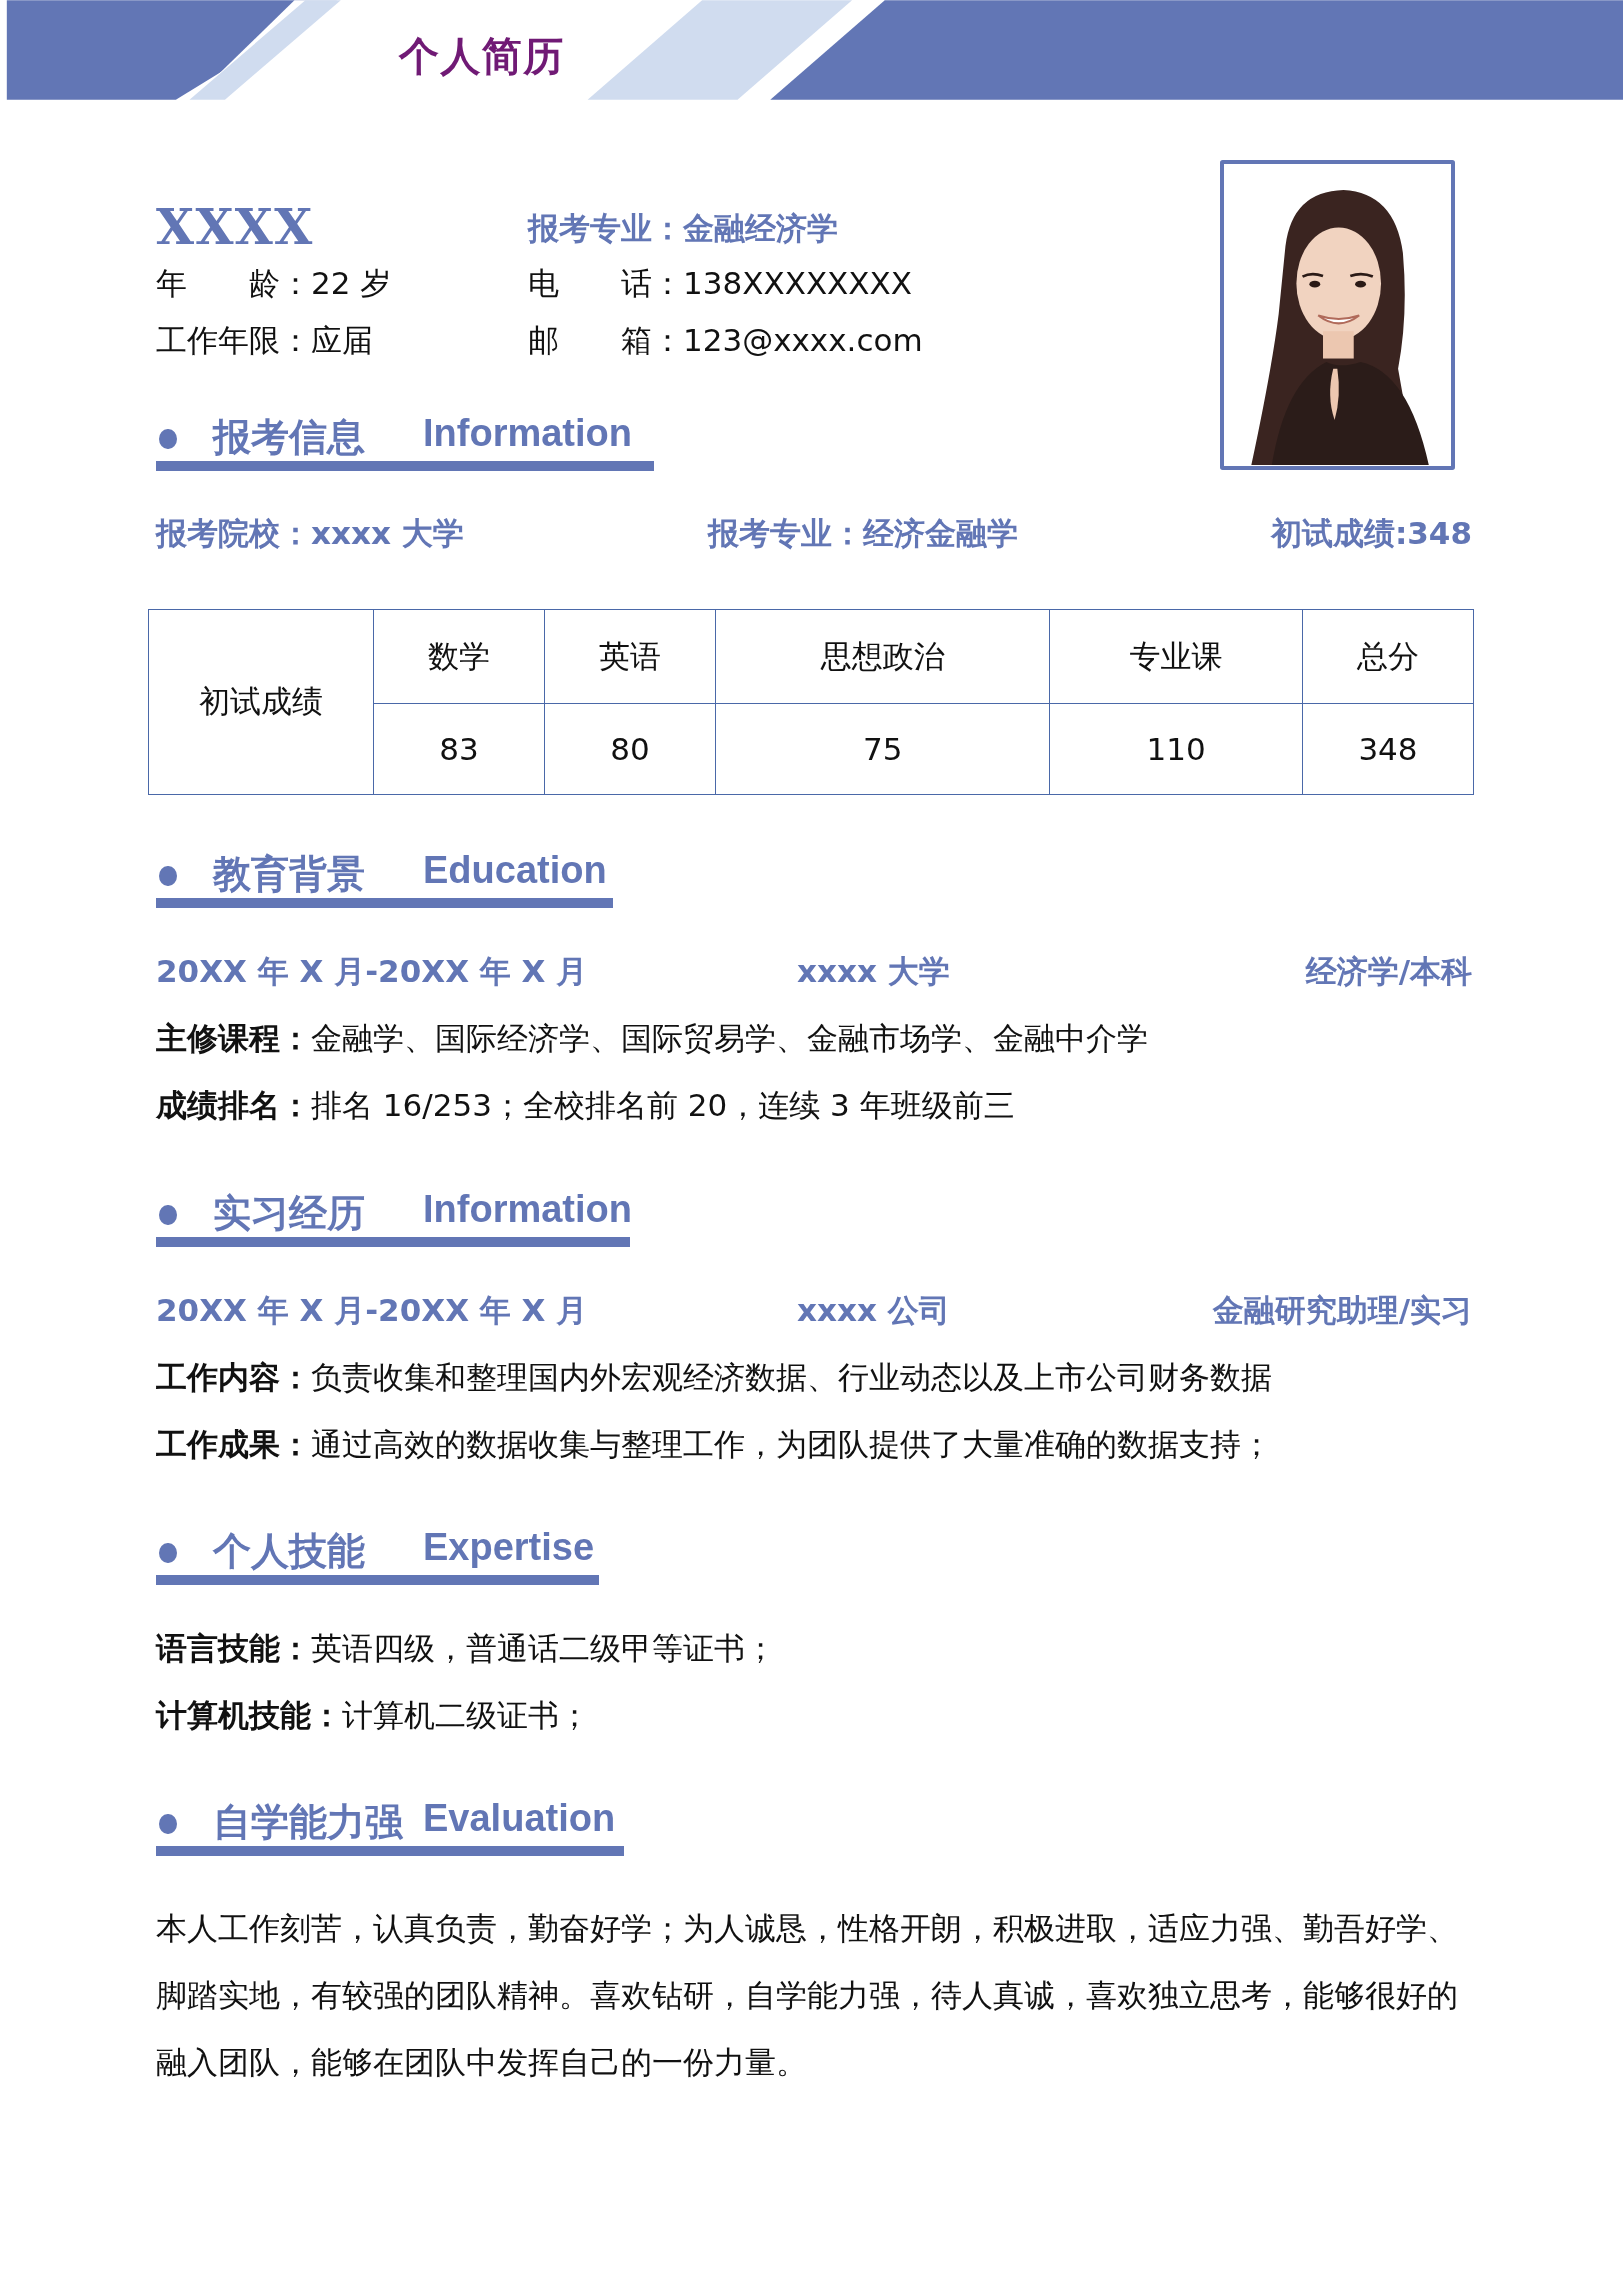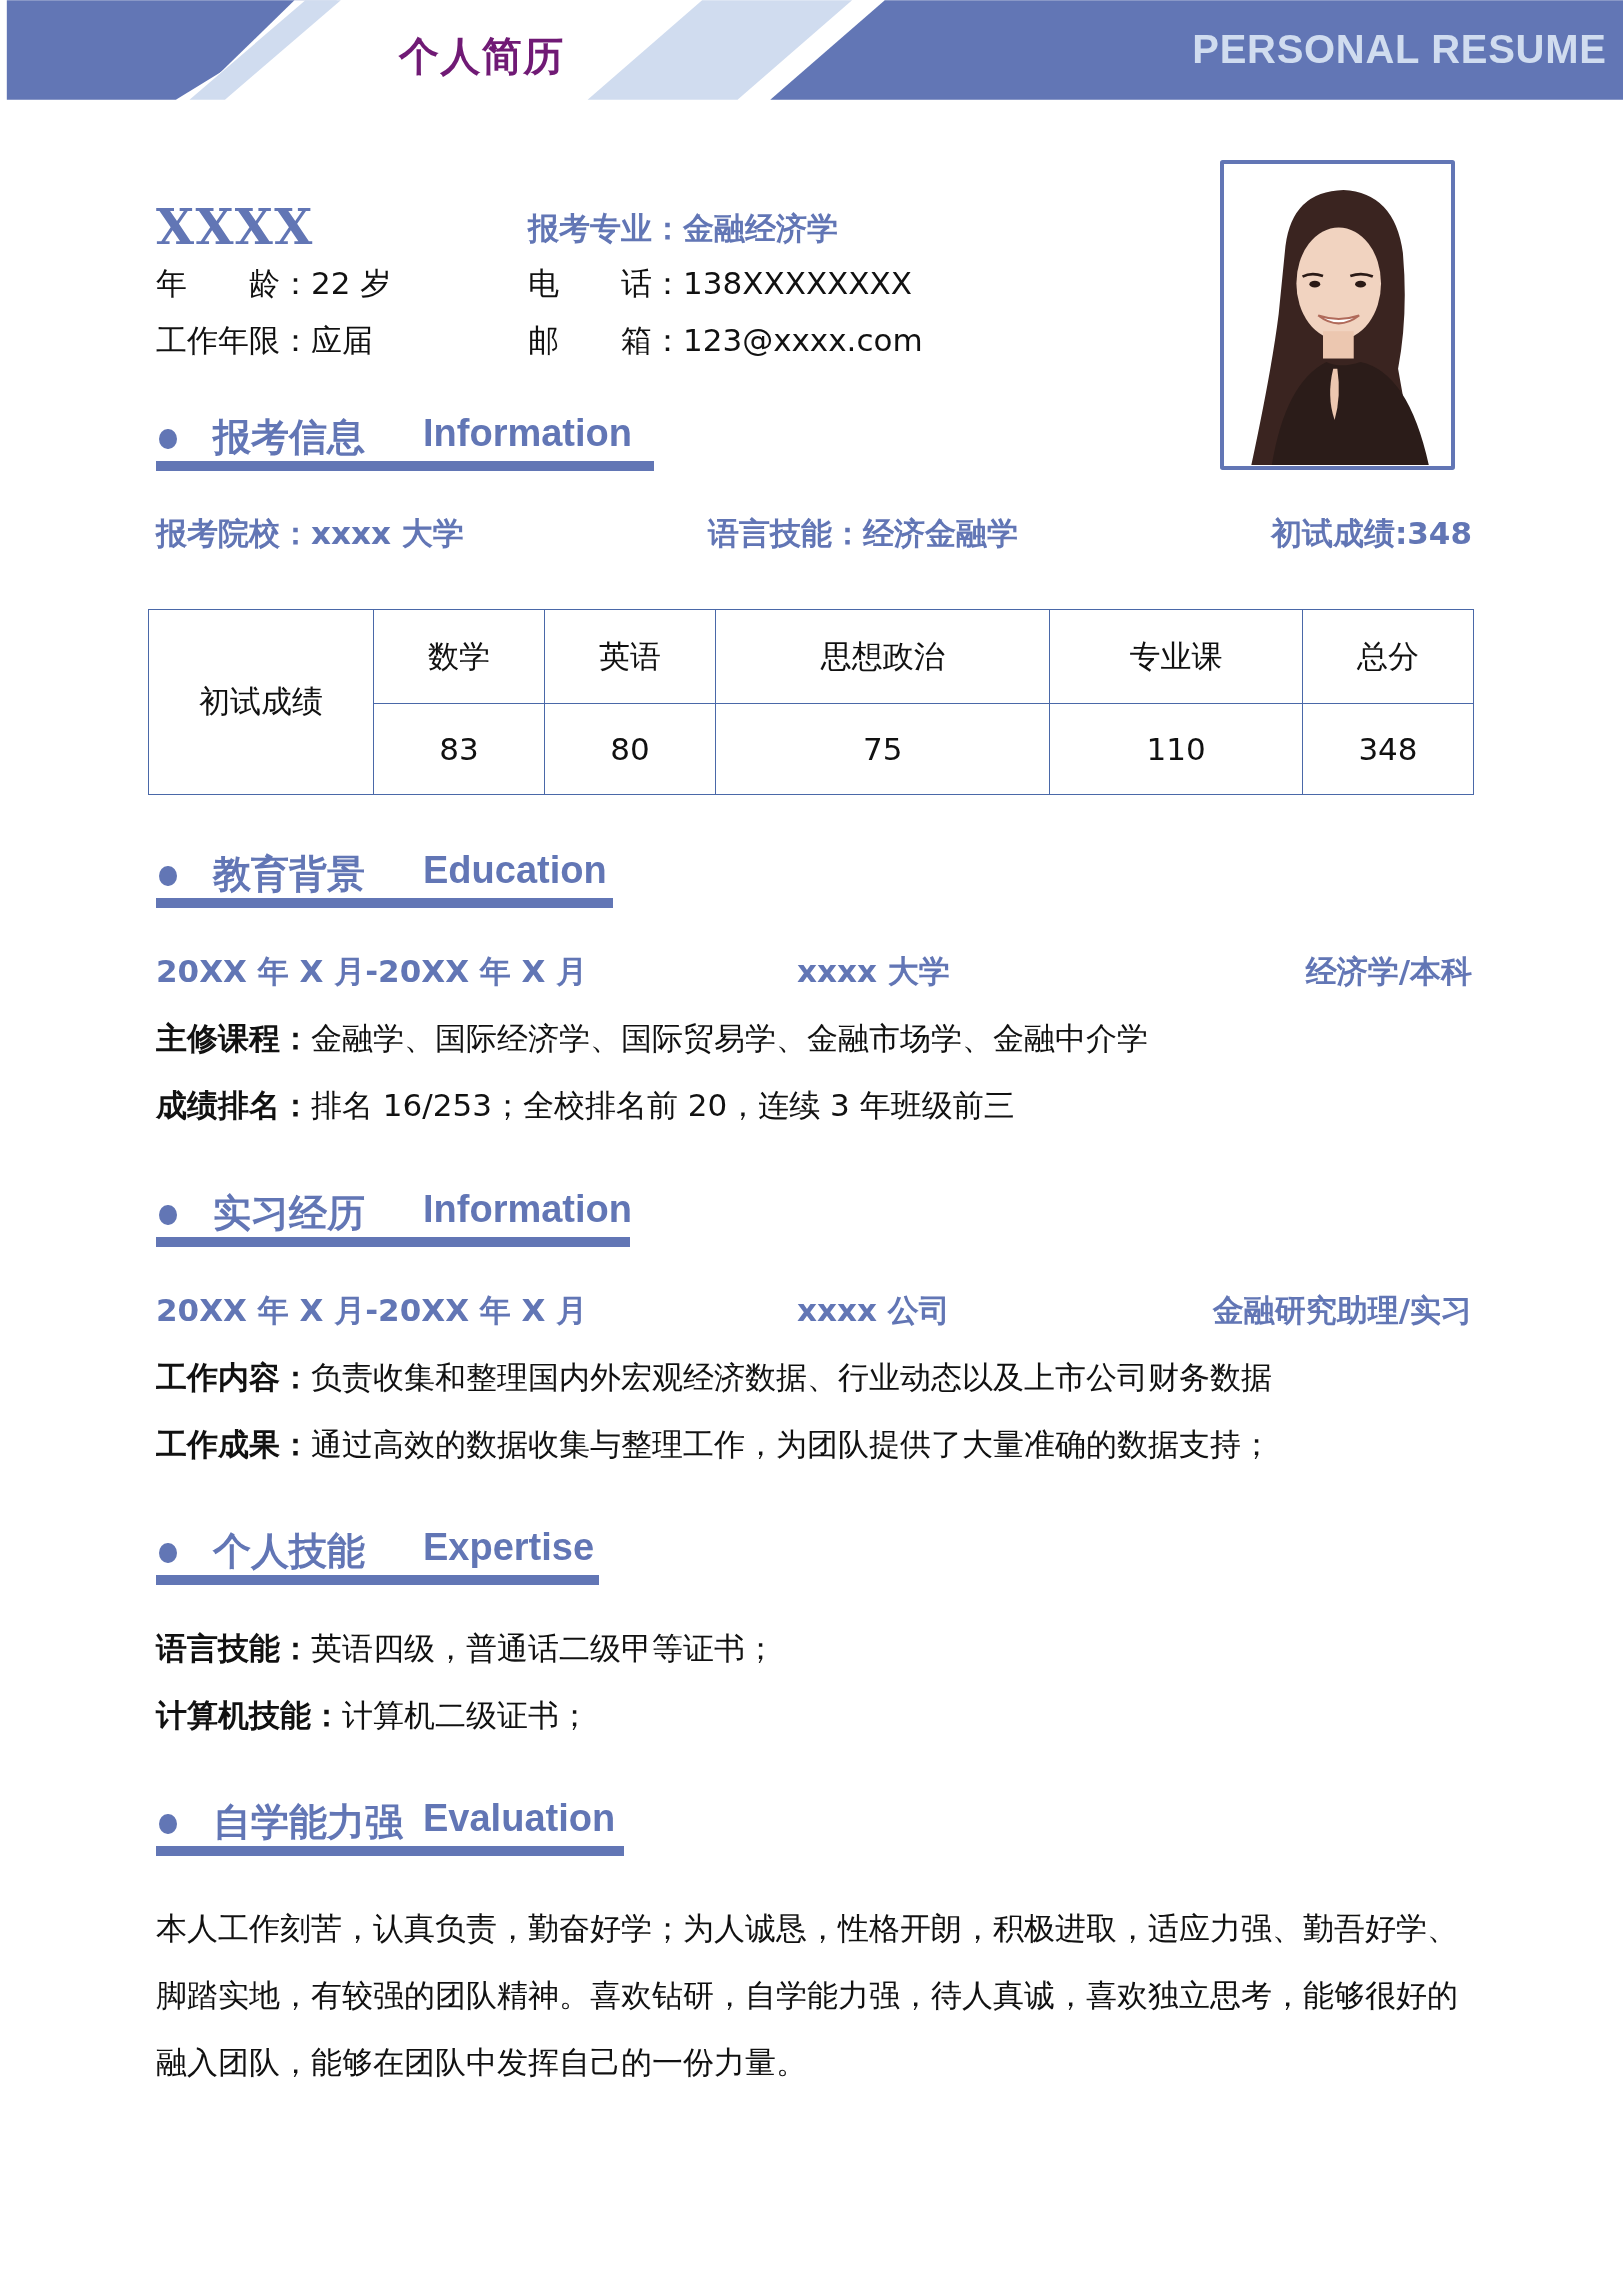--- a/index.html
+++ b/index.html
@@ -35,21 +35,20 @@
   <svg width="1623" height="100" viewBox="0 0 2381 146">
     <polygon points="10,0 495,0 258,146 10,146" fill="#6276b5"></polygon>
     <polygon points="450,0 495,0 495,0" fill="#6276b5"></polygon>
     <polygon points="432,0 505,0 354,146 282,146" fill="#ffffff"></polygon>
     <polygon points="505,0 525,0 0,0" fill="#ffffff"></polygon>
     <polygon points="448,0 500,0 330,146 278,146" fill="#d0dcef"></polygon>
     <polygon points="1030,0 1250,0 1082,146 862,146" fill="#d0dcef"></polygon>
     <polygon points="1298,0 2381,0 2381,146 1130,146" fill="#6276b5"></polygon>
   </svg>
   <div class="header-title">个人简历</div>
-  <div class="header-en">PERSONAL RESUME</div>
 </div>
 
 <div class="name">XXXX</div>
 <div class="target">报考专业：金融经济学</div>
 
 <div class="info" style="left:156px; top:263px;">
   <span class="lbl">年　　龄：</span><span>22 岁</span>
 </div>
 <div class="info" style="left:528px; top:263px;">
   <span class="lbl">电　　话：</span><span>138XXXXXXXX</span>
@@ -79,21 +78,21 @@
 
 <div class="sec" style="top:408px;">
   <div class="dot"></div>
   <div class="cn">报考信息</div>
   <div class="en">Information</div>
   <div class="bar" style="width:498px;"></div>
 </div>
 
 <div class="row3" style="top:513px;">
   <span style="left:0;">报考院校：xxxx 大学</span>
-  <span style="left:552px;">语言技能：经济金融学</span>
+  <span style="left:552px;">报考专业：经济金融学</span>
   <span style="right:0;">初试成绩:348</span>
 </div>
 
 <table class="scores">
   <tbody>
       <tr class="top">
     <td rowspan="2" style="width:222px;">初试成绩</td>
     <td>数学</td>
     <td>英语</td>
     <td>思想政治</td>

